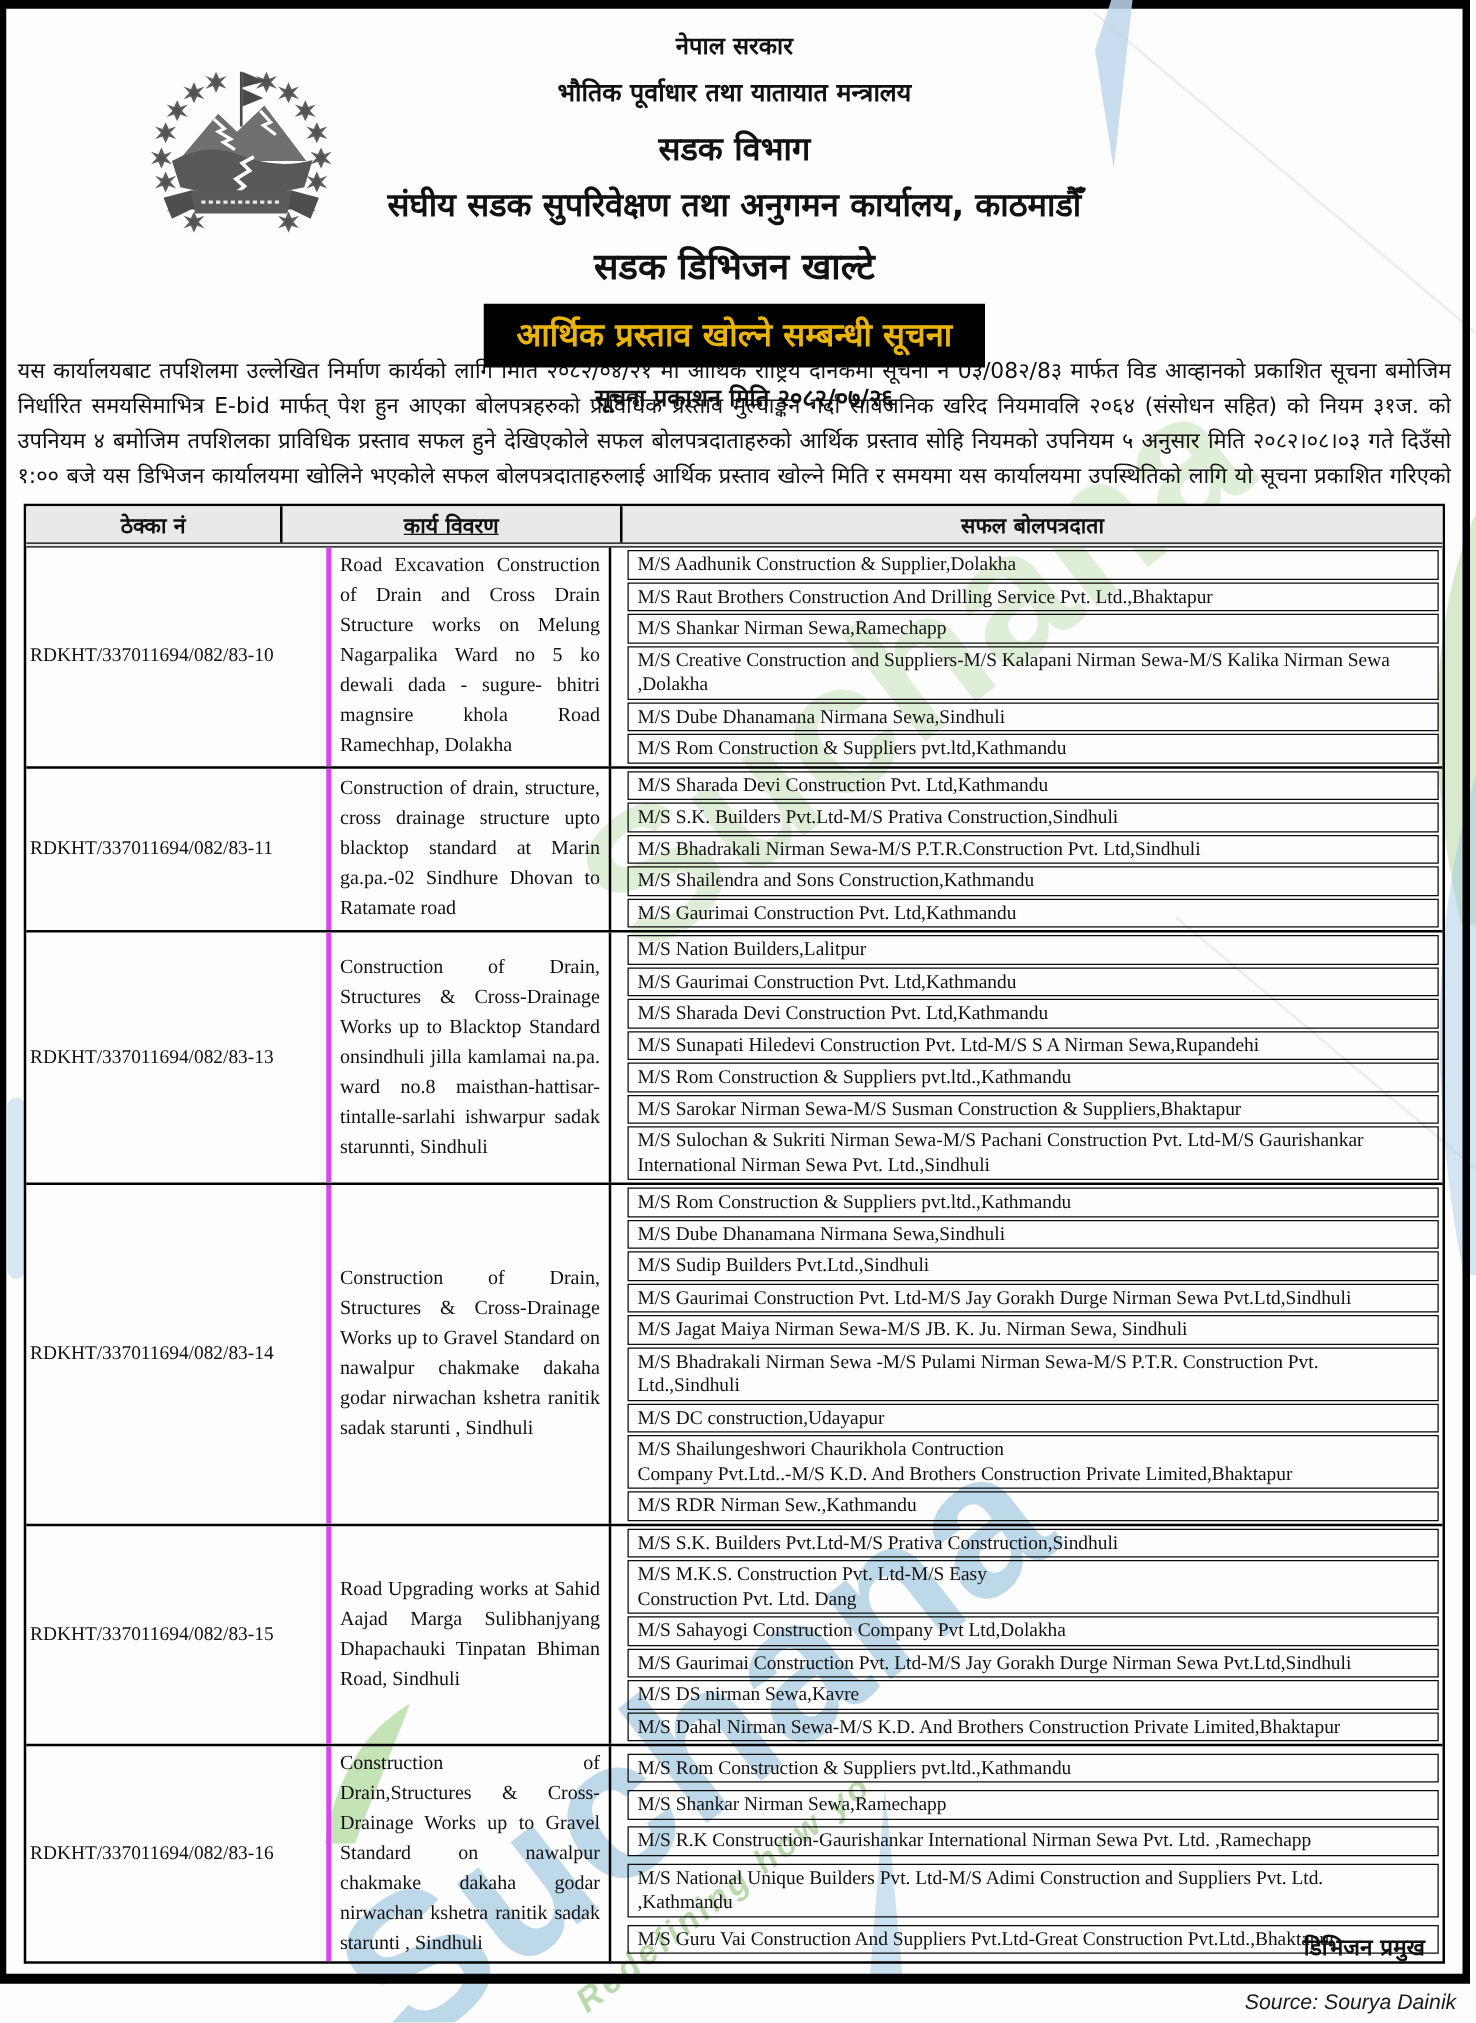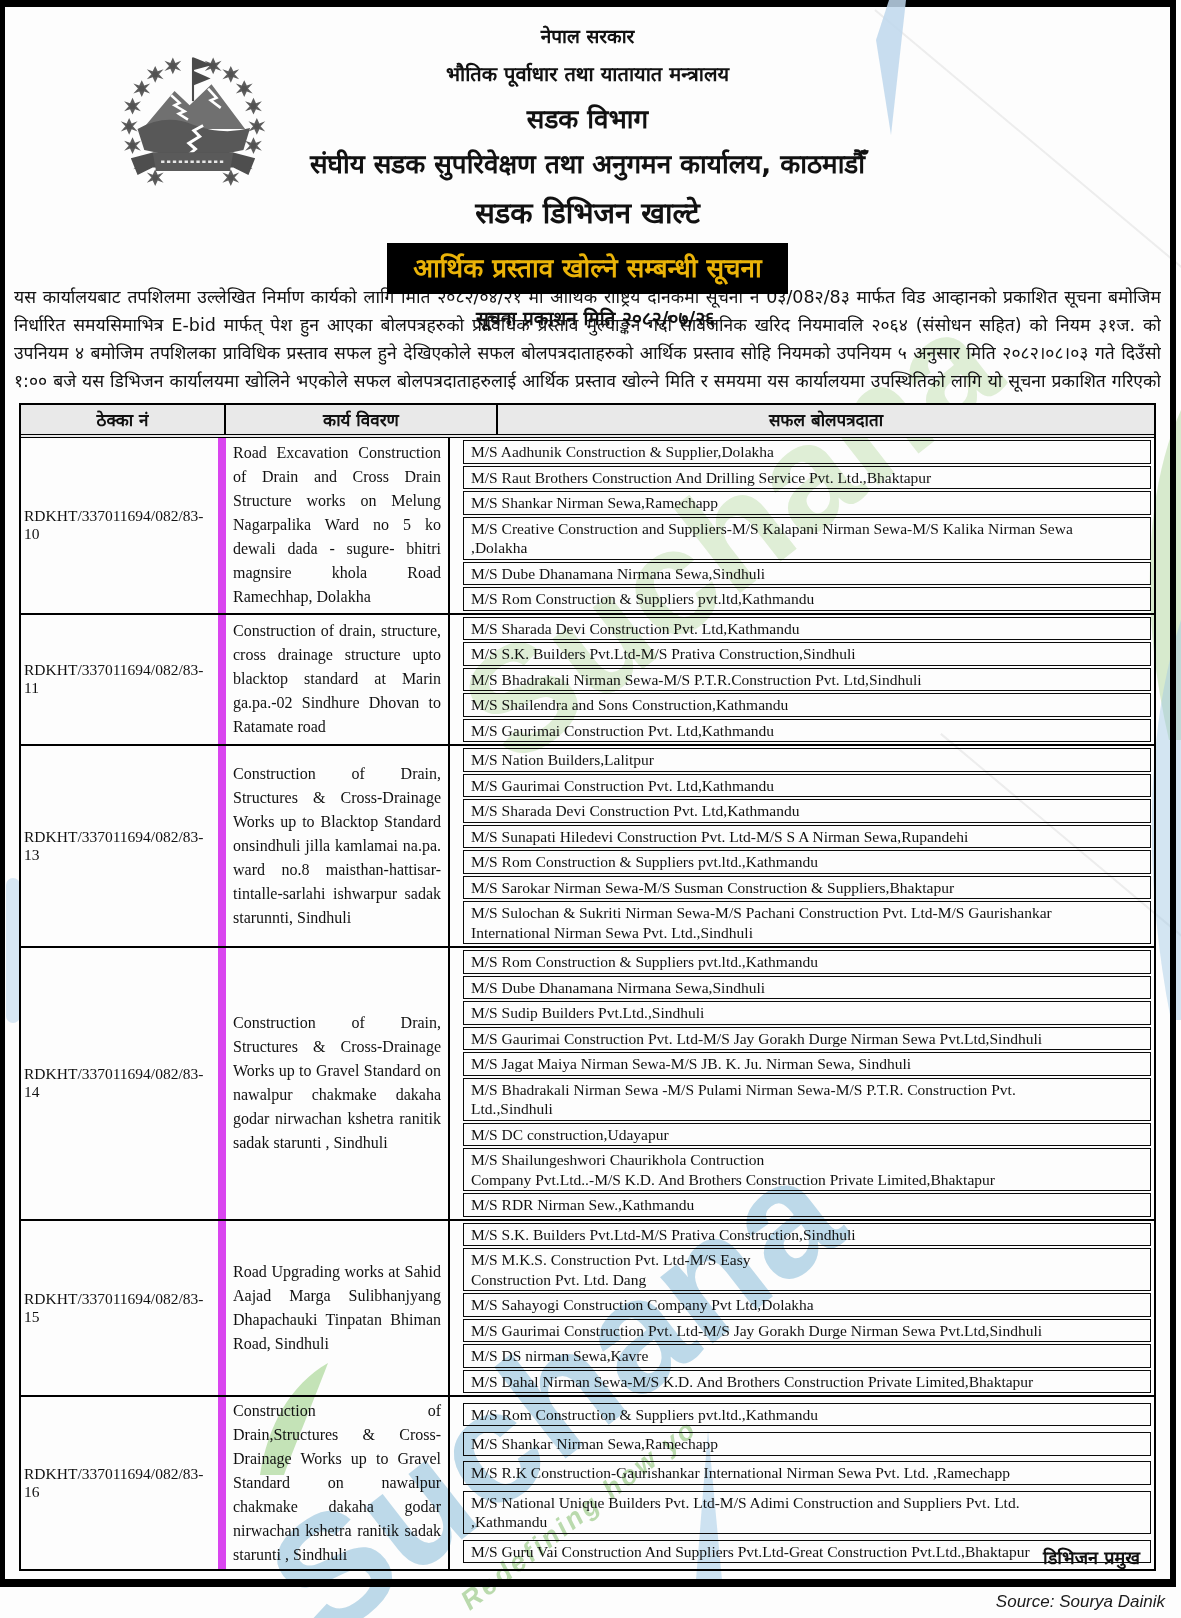--- a/index.html
+++ b/index.html
@@ -38,25 +38,25 @@
   .emblem{position:absolute;left:104px;top:40px;}
   
   .intro{height:116px;margin:8px 9px 2px;font-size:17.5px;line-height:28px;text-align:justify;
          font-family:"DejaVu Sans","Liberation Sans",sans-serif;overflow:hidden;}
   
   .tbl{margin:4px 14px 0;border:2px solid #000;background:transparent;}
   .tbl-head{display:flex;background:#e9e9e9;border-bottom:4px double #000;
             font-family:"DejaVu Sans","Liberation Sans",sans-serif;font-weight:bold;font-size:17px;}
   .tbl-head>div{padding:3px 4px;text-align:center;box-sizing:border-box;}
   .hc1{width:205px;border-right:2px solid #000;}
-  .hc2{width:272px;border-right:2px solid #000;}
+  .hc2{width:272px;border-right:2px solid #000;text-decoration:underline;}
   .hc3{flex:1;}
   .tbl-row{display:flex;}
   .tbl-row + .tbl-row{border-top:2px solid #000;}
-  .c1{width:205px;border-right:8px solid #d946ef;box-sizing:border-box;display:flex;align-items:center;
+  .c1{width:244px;border-right:4px solid #d946ef;box-sizing:border-box;display:flex;align-items:center;
       padding:2px 3px;font-size:15.5px;}
   .c2{width:224px;border-right:2px solid #000;box-sizing:border-box;display:flex;align-items:center;
       padding:2px 7px;font-size:16px;line-height:24px;}
   .c2 span{text-align:justify;width:100%;}
   .c3{flex:1;display:flex;flex-direction:column;justify-content:space-evenly;padding:1px 3px;box-sizing:border-box;margin-left:10px;}
   .bidder{border:1px solid #0a0a0a;margin:1px 0;padding:1px 7px;font-size:15.5px;line-height:19.5px;white-space:pre-line;}
   
   .sig{position:absolute;right:30px;bottom:10px;font-weight:bold;font-size:18px;
        font-family:"DejaVu Sans","Liberation Sans",sans-serif;}
 </style>

